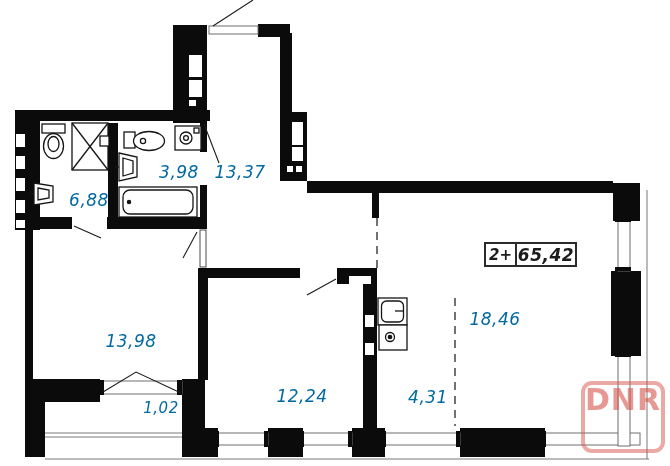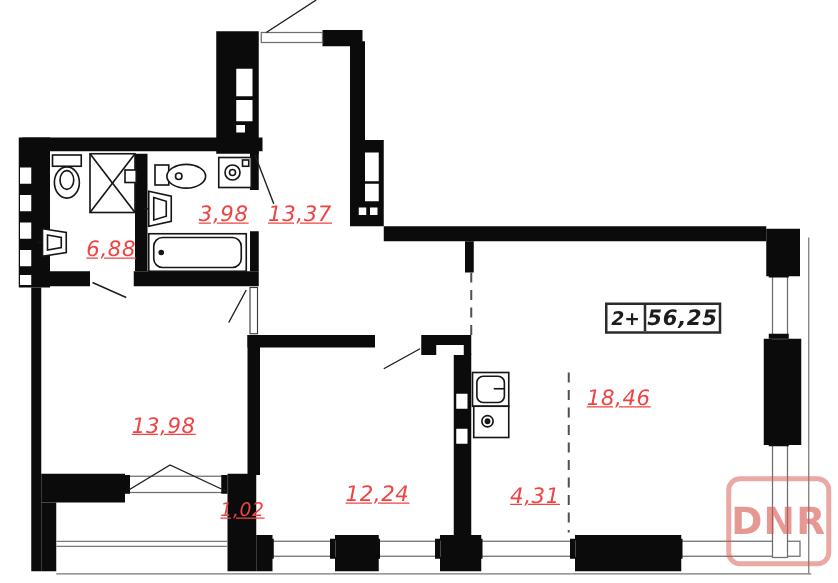--- a/index.html
+++ b/index.html
@@ -4,42 +4,41 @@
 <style>
   html,body{margin:0;padding:0;background:#ffffff;}
   .plan{
     position:relative;width:670px;height:466px;background:#ffffff;
     font-family:"DejaVu Sans",sans-serif;overflow:hidden;
   }
   .w{position:absolute;background:#0b0b0b;}           
   .n{position:absolute;background:#ffffff;}           
   .lbl{
     position:absolute;font:italic 17px "DejaVu Sans",sans-serif;
-    color:#ef4444;letter-spacing:.5px;white-space:nowrap;
+    color:#0369a1;letter-spacing:.5px;white-space:nowrap;
     transform:translate(-50%,-50%);
-    text-decoration:underline;
-  }
-  .lbl.small{font-size:15px;margin-left:33px;}
+  }
+  .lbl.small{font-size:15px;}
   svg.overlay{position:absolute;left:0;top:0;}
   .infobox{
     position:absolute;left:484px;top:242px;width:93px;height:25px;
     background:#fff;border:2px solid #2b2b2b;display:flex;box-sizing:border-box;
   }
   .infobox .cell1{
     width:29px;border-right:2px solid #2b2b2b;display:flex;align-items:center;
     justify-content:center;font:italic bold 15px "DejaVu Sans",sans-serif;color:#1c1c1c;
   }
   .infobox .cell2{
     flex:1;display:flex;align-items:center;justify-content:center;
     font:italic bold 17px "DejaVu Sans",sans-serif;color:#1c1c1c;letter-spacing:.5px;
   }
   .watermark{
     position:absolute;left:581px;top:381px;width:84px;height:72px;
     border:4px solid rgba(213,83,75,.50);border-radius:11px;box-sizing:border-box;
-    display:flex;flex-direction:column;align-items:center;justify-content:center;
+    display:flex;flex-direction:column;align-items:center;
     font:900 30px "DejaVu Sans",sans-serif;color:rgba(213,83,75,.60);
     line-height:29px;letter-spacing:1px;
   }
 </style>
 </head>
 <body>
 
 <div class="plan">
 
   <div class="w" style="left:173px;top:25px;width:34px;height:98px"></div>
@@ -190,20 +189,20 @@
   <span class="lbl" style="left:179px;top:172px">3,98</span>
   <span class="lbl" style="left:240px;top:172px">13,37</span>
   <span class="lbl" style="left:131px;top:341px">13,98</span>
   <span class="lbl small" style="left:161px;top:408px">1,02</span>
   <span class="lbl" style="left:302px;top:396px">12,24</span>
   <span class="lbl" style="left:428px;top:397px">4,31</span>
   <span class="lbl" style="left:495px;top:319px">18,46</span>
 
   <div class="infobox">
     <div class="cell1">2+</div>
-    <div class="cell2">56,25</div>
+    <div class="cell2">65,42</div>
   </div>
 
   <div class="watermark">
     <span>DNR</span>
   </div>
 
 </div>
 
 </body></html>

